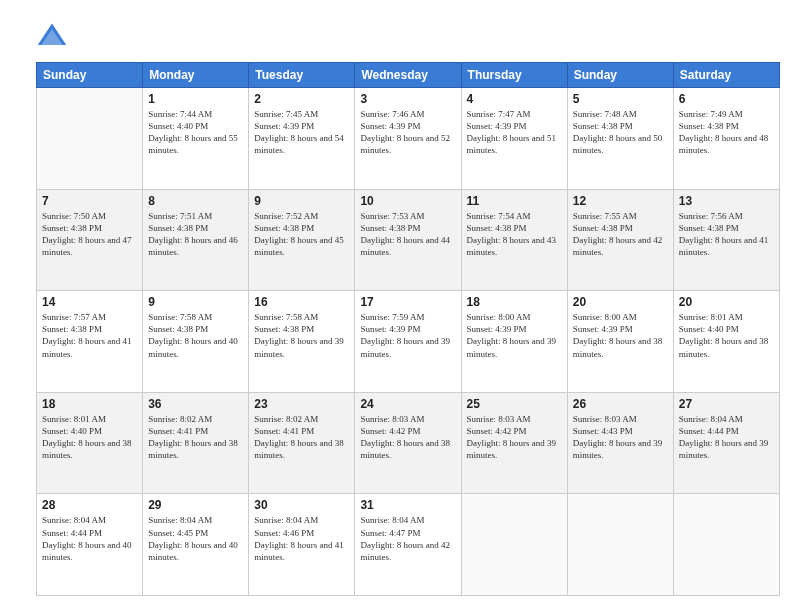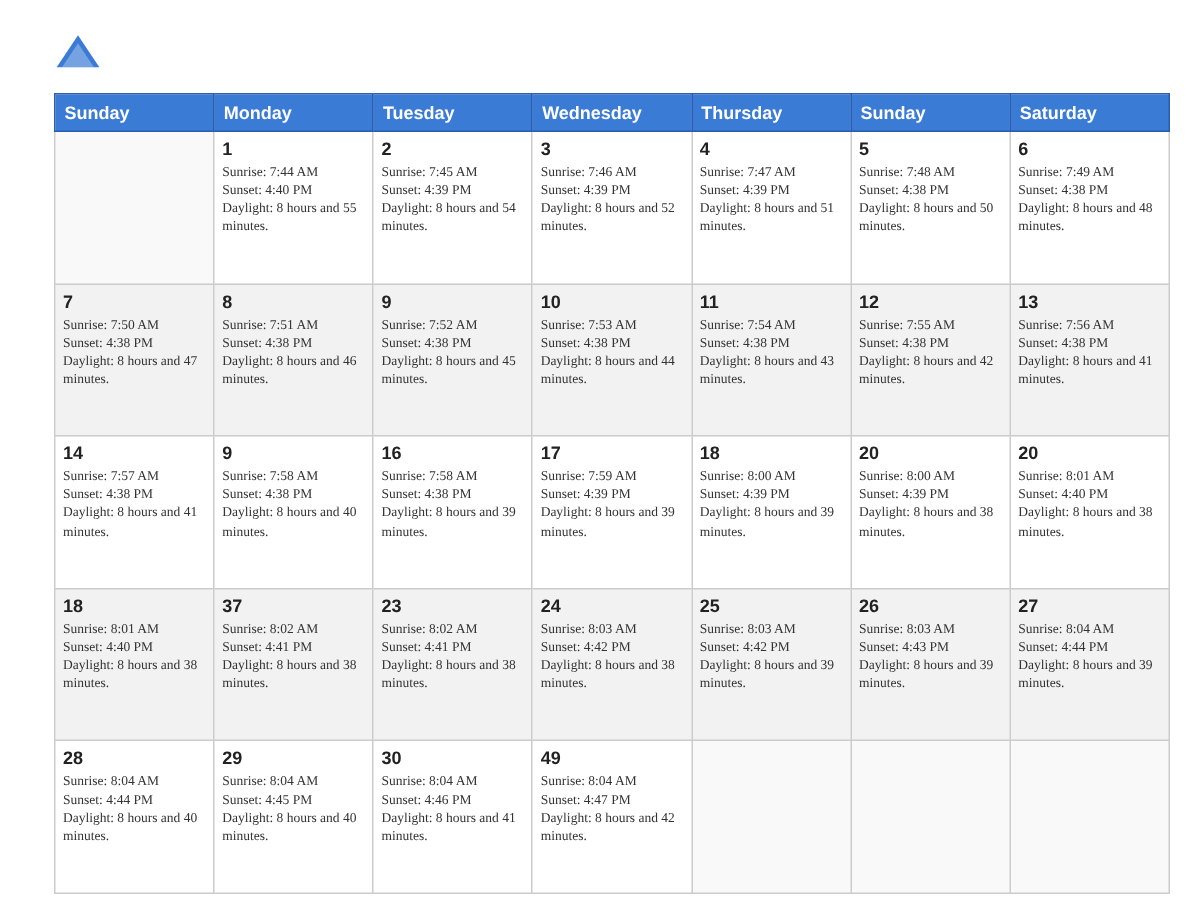--- a/index.html
+++ b/index.html
@@ -225,21 +225,21 @@
             <span class="day-num">20</span>
             <div class="day-info">Sunrise: 8:01 AM<br>Sunset: 4:40 PM<br>Daylight: 8 hours and 38 minutes.</div>
           </td>
         </tr>
         <tr class="row-shade">
           <td>
             <span class="day-num">18</span>
             <div class="day-info">Sunrise: 8:01 AM<br>Sunset: 4:40 PM<br>Daylight: 8 hours and 38 minutes.</div>
           </td>
           <td>
-            <span class="day-num">37</span>
+            <span class="day-num">36</span>
             <div class="day-info">Sunrise: 8:02 AM<br>Sunset: 4:41 PM<br>Daylight: 8 hours and 38 minutes.</div>
           </td>
           <td>
             <span class="day-num">23</span>
             <div class="day-info">Sunrise: 8:02 AM<br>Sunset: 4:41 PM<br>Daylight: 8 hours and 38 minutes.</div>
           </td>
           <td>
             <span class="day-num">24</span>
             <div class="day-info">Sunrise: 8:03 AM<br>Sunset: 4:42 PM<br>Daylight: 8 hours and 38 minutes.</div>
           </td>
@@ -263,21 +263,21 @@
           </td>
           <td>
             <span class="day-num">29</span>
             <div class="day-info">Sunrise: 8:04 AM<br>Sunset: 4:45 PM<br>Daylight: 8 hours and 40 minutes.</div>
           </td>
           <td>
             <span class="day-num">30</span>
             <div class="day-info">Sunrise: 8:04 AM<br>Sunset: 4:46 PM<br>Daylight: 8 hours and 41 minutes.</div>
           </td>
           <td>
-            <span class="day-num">49</span>
+            <span class="day-num">31</span>
             <div class="day-info">Sunrise: 8:04 AM<br>Sunset: 4:47 PM<br>Daylight: 8 hours and 42 minutes.</div>
           </td>
           <td class="empty"></td>
           <td class="empty"></td>
           <td class="empty"></td>
         </tr>
       </tbody>
   </table>
 </div>
 

